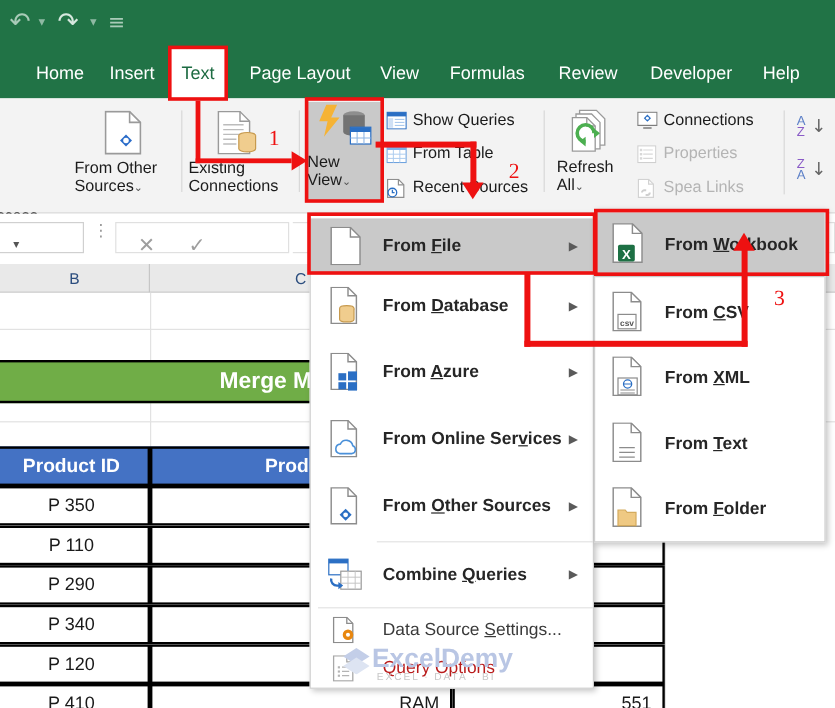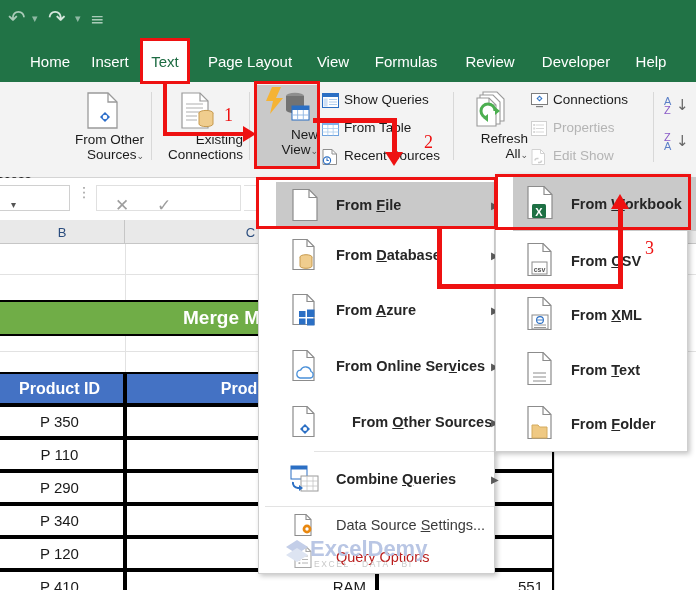--- a/index.html
+++ b/index.html
@@ -53,21 +53,21 @@
     white-space: nowrap;
   }
   .rsep {
     position: absolute; width: 1px; background: #d8d8d8;
   }
   .rsmall {
     position: absolute; font-size: 13.5px; color: #1b1b1b; white-space: nowrap;
   }
   .rsmall.dim { color: #b4b4b4; }
   .rbig {
-    position: absolute; text-align: right; font-size: 13.5px;
+    position: absolute; text-align: left; font-size: 13.5px;
     color: #1b1b1b; line-height: 15px; white-space: nowrap;
   }
   .newquery-btn {
     position: absolute; background: #c9c9c9;
   }
 
   
   .fbar {
     position: absolute; left: 0; top: 178px; width: 696px; height: 42px;
     background: #ffffff;
@@ -146,21 +146,21 @@
   }
   .tcell.right { justify-content: flex-end; padding-right: 9px; }
 
   
   .menu {
     position: absolute; background: #ffffff;
     border: 1px solid #cfcfcf;
     box-shadow: 2px 2px 5px rgba(0,0,0,0.24);
   }
   .mitem {
-    position: absolute; left: 17px; display: flex; align-items: center;
+    position: absolute; left: 0; display: flex; align-items: center;
     font-size: 14.5px; color: #262626; font-weight: bold;
     white-space: nowrap;
   }
   .mitem.plain { font-weight: normal; color: #3a3a3a; }
   .mitem.dim { font-weight: normal; color: #b91c1c; }
   .mitem.sel { background: #c9c9c9; }
   .mitem u { text-decoration: underline; }
   .mlabel { position: absolute; }
   .marrow {
     position: absolute; font-size: 10px; color: #5a5a5a;
@@ -383,21 +383,21 @@
       <span class="rsmall dim" style="left:22px; top:0;">Properties</span>
     </div>
 
     <div style="position:absolute; left:531px; top:66px;">
       <svg width="16" height="16" viewBox="0 0 16 16" style="position:absolute; left:0; top:1px;">
         <path d="M1 0.5 h8.5 l4 4 v11 h-12.5 z" fill="#ffffff" stroke="#d2d2d2" stroke-width="1"></path>
         <path d="M9.5 0.5 v4 h4" fill="none" stroke="#d2d2d2" stroke-width="1"></path>
         <path d="M4 11.5 a2 2 0 0 1 2 -2 h1.5" fill="none" stroke="#cfcfcf" stroke-width="1.6"></path>
         <path d="M10.5 11.5 a2 2 0 0 1 -2 2 h-1.5" fill="none" stroke="#cfcfcf" stroke-width="1.6"></path>
       </svg>
-      <span class="rsmall dim" style="left:22px; top:0;">Edit Show</span>
+      <span class="rsmall dim" style="left:22px; top:0;">Spea Links</span>
     </div>
 
     <div class="rsep" style="left:653px; top:10px; height:70px;"></div>
 
     <div style="position:absolute; left:664px; top:14px; width:30px; height:30px;">
       <span style="position:absolute; left:0; top:-1px; font-size:11px; color:#5b7fc7;">A</span>
       <span style="position:absolute; left:0; top:8px; font-size:11px; color:#8a5bc7;">Z</span>
       <span style="position:absolute; left:12px; top:0; font-size:15px; color:#666; font-family:'DejaVu Sans',sans-serif;">↓</span>
     </div>
     <div style="position:absolute; left:664px; top:50px; width:30px; height:30px;">
@@ -560,21 +560,21 @@
       <span class="marrow" style="left:215px;">▶</span>
     </div>
 
     <div class="mitem" style="top:220px; width:235px; height:46px;">
       <svg width="28" height="32" viewBox="0 0 28 32" style="position:absolute; left:16px; top:7px;">
         <path d="M1 0.5 h14 l7 7 v23 h-21 z" fill="#ffffff" stroke="#8c8c8c" stroke-width="1.2"></path>
         <path d="M15 0.5 v7 h7" fill="none" stroke="#8c8c8c" stroke-width="1.2"></path>
         <polygon points="13,18 18,23 13,28 8,23" fill="#2b6fc4"></polygon>
         <circle cx="13" cy="23" r="2" fill="#ffffff"></circle>
       </svg>
-      <span class="mlabel" style="left:60px;margin-left:16px;">From <u>O</u>ther Sources</span>
+      <span class="mlabel" style="left:60px;">From <u>O</u>ther Sources</span>
       <span class="marrow" style="left:215px;">▶</span>
     </div>
 
     <div class="mdiv" style="left:55px; top:272px; width:180px;"></div>
 
     <div class="mitem" style="top:277px; width:235px; height:46px;">
       <svg width="30" height="30" viewBox="0 0 30 30" style="position:absolute; left:14px; top:8px;">
         <rect x="1" y="2" width="16" height="13" fill="#ffffff" stroke="#2b6fc4" stroke-width="1"></rect>
         <rect x="1" y="2" width="16" height="3.5" fill="#2b6fc4"></rect>
         <rect x="11" y="12" width="17" height="15" fill="#ffffff" stroke="#9a9a9a" stroke-width="1"></rect>

